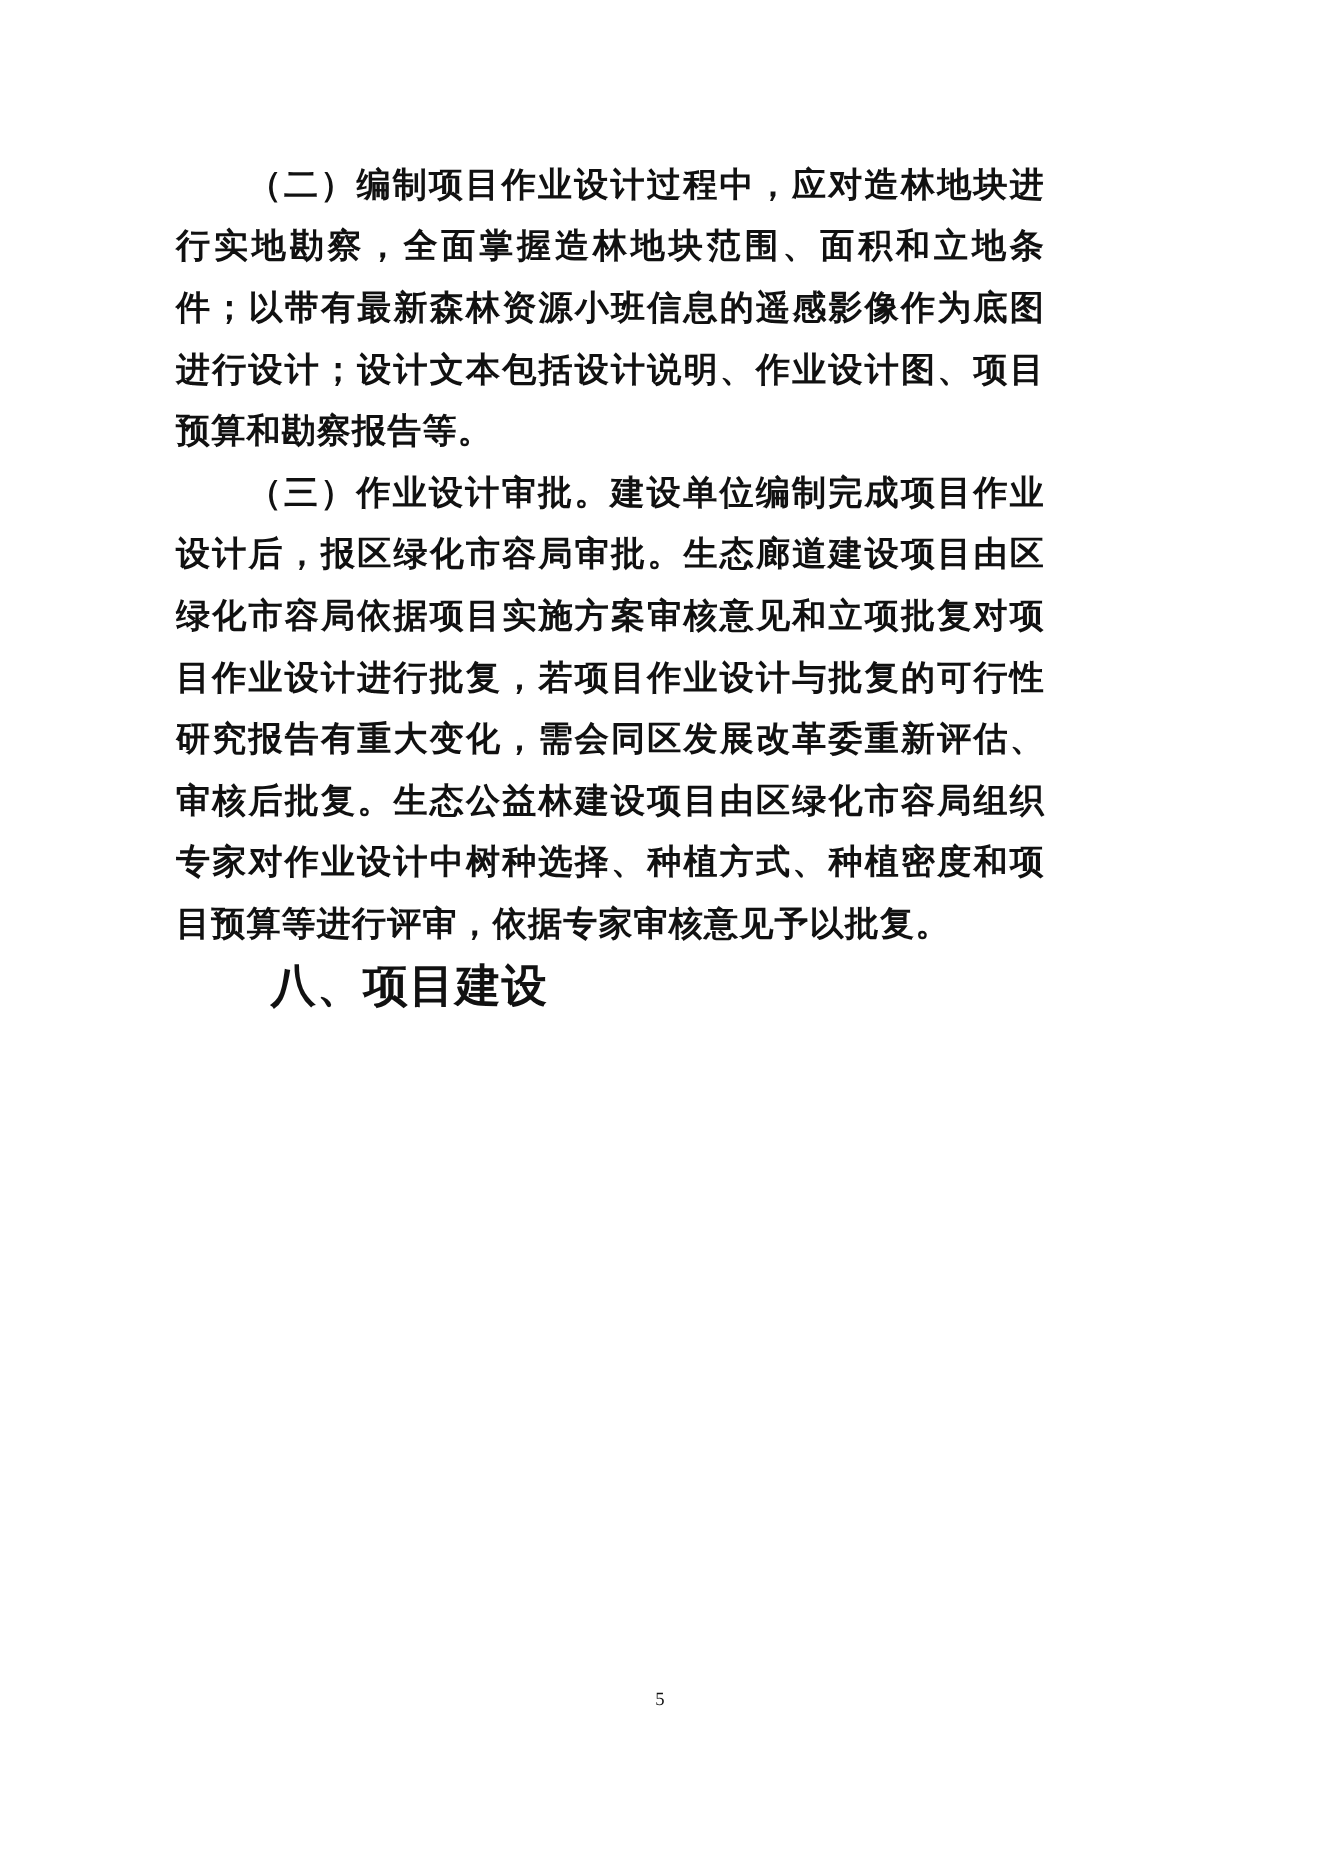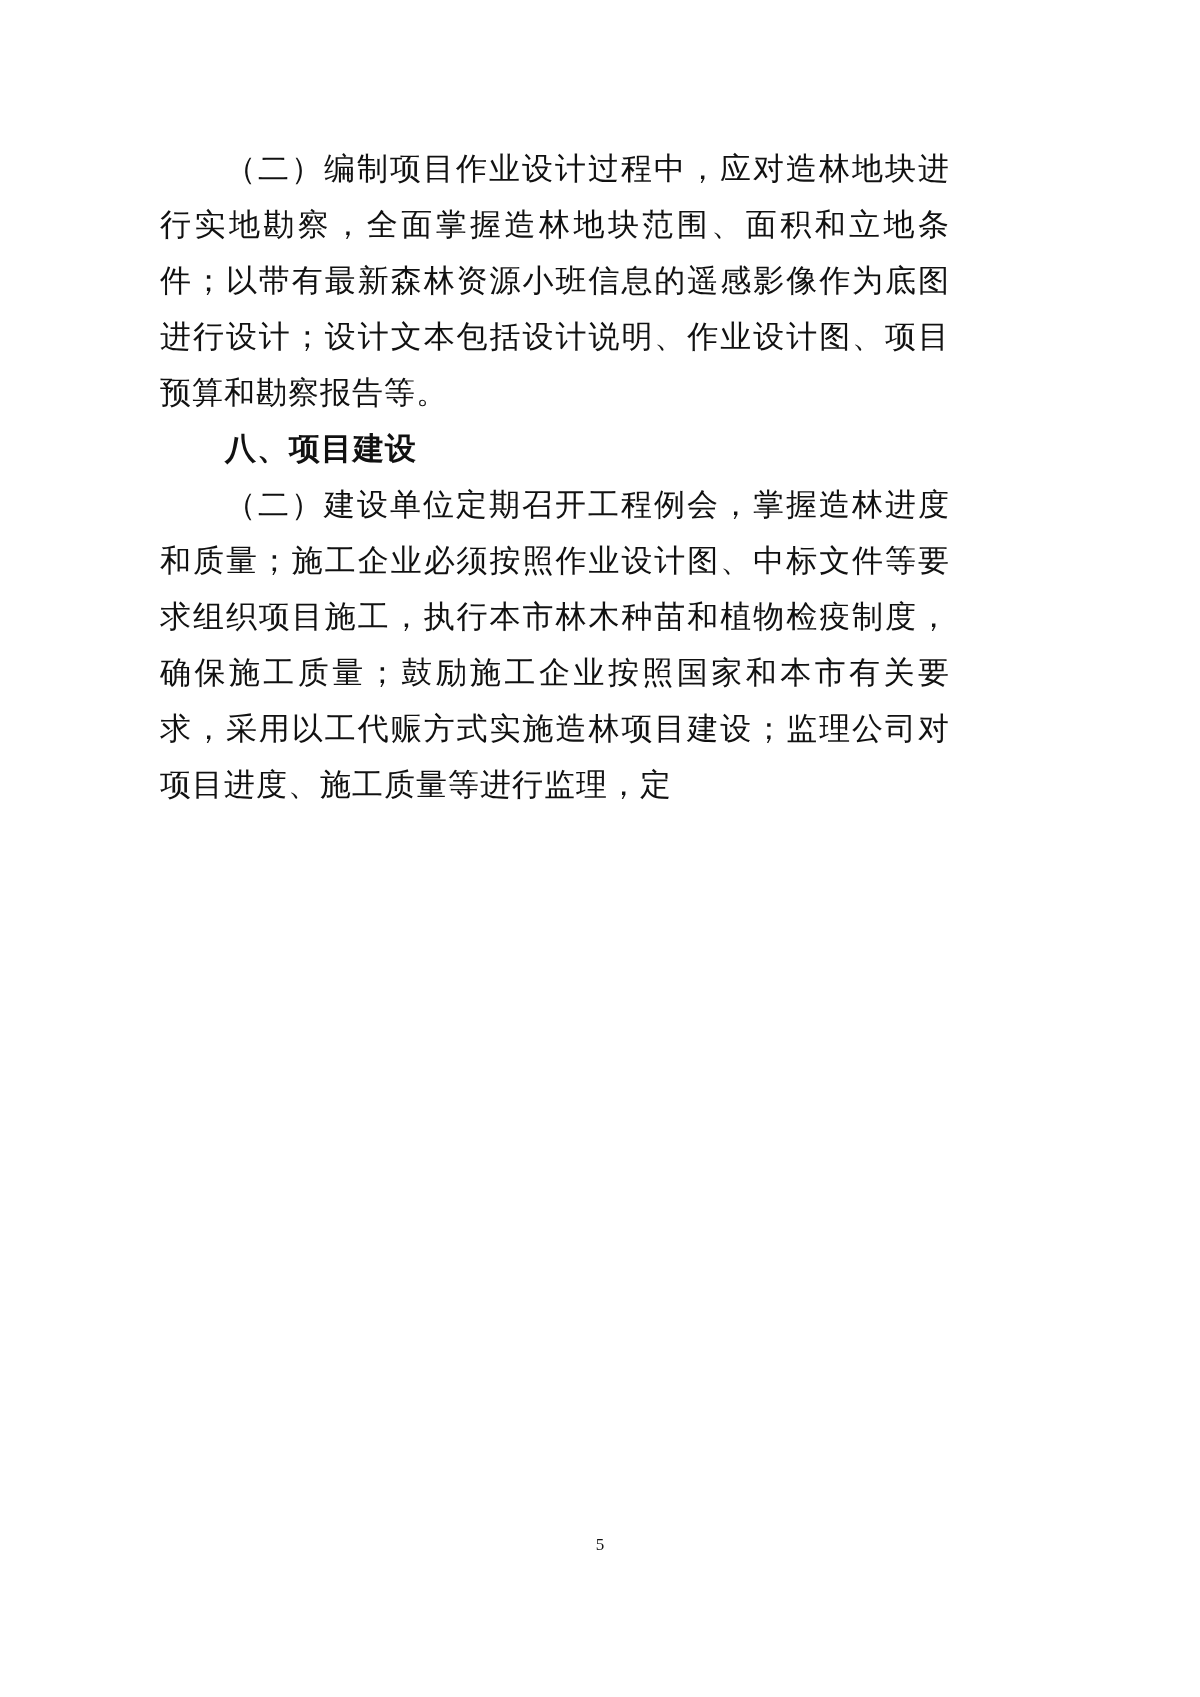--- a/index.html
+++ b/index.html
@@ -9,34 +9,34 @@
   }
   .content {
     position: absolute; left: 160px; top: 140px; width: 790px;
     font-family: "DejaVu Serif", "Liberation Serif", serif;
     font-size: 31px; color: #111111;
     line-height: 56px;
     text-align: justify;
     text-justify: inter-character;
     letter-spacing: 1px;
   }
-  .para { margin: 0; text-indent: 2.1em; }
+  .para { margin: 0; text-indent: 2.1em; font-weight: bold; }
   .heading {
     margin: 0; text-indent: 2.1em;
     font-family: "DejaVu Sans", "Liberation Sans", sans-serif;
-    font-weight: bold; font-size: 31px; letter-spacing: 1px;
+    font-weight: bold; font-size: 41px; letter-spacing: 1px;
   }
   .page-number {
     position: absolute; left: 0; width: 1200px; top: 1535px; text-align: center;
     font-family: "Liberation Serif", "DejaVu Serif", serif; font-size: 17px; color: #111111;
   }
 </style>
 </head>
 <body>
 
 <div class="page">
   <div class="content">
     <p class="para">（二）编制项目作业设计过程中，应对造林地块进行实地勘察，全面掌握造林地块范围、面积和立地条件；以带有最新森林资源小班信息的遥感影像作为底图进行设计；设计文本包括设计说明、作业设计图、项目预算和勘察报告等。</p>
+    <p class="para">（三）作业设计审批。建设单位编制完成项目作业设计后，报区绿化市容局审批。生态廊道建设项目由区绿化市容局依据项目实施方案审核意见和立项批复对项目作业设计进行批复，若项目作业设计与批复的可行性研究报告有重大变化，需会同区发展改革委重新评估、审核后批复。生态公益林建设项目由区绿化市容局组织专家对作业设计中树种选择、种植方式、种植密度和项目预算等进行评审，依据专家审核意见予以批复。</p>
     <p class="heading">八、项目建设</p>
-    <p class="para">（二）建设单位定期召开工程例会，掌握造林进度和质量；施工企业必须按照作业设计图、中标文件等要求组织项目施工，执行本市林木种苗和植物检疫制度，确保施工质量；鼓励施工企业按照国家和本市有关要求，采用以工代赈方式实施造林项目建设；监理公司对项目进度、施工质量等进行监理，定</p>
   </div>
   <div class="page-number">5</div>
 </div>
 
 </body></html>

